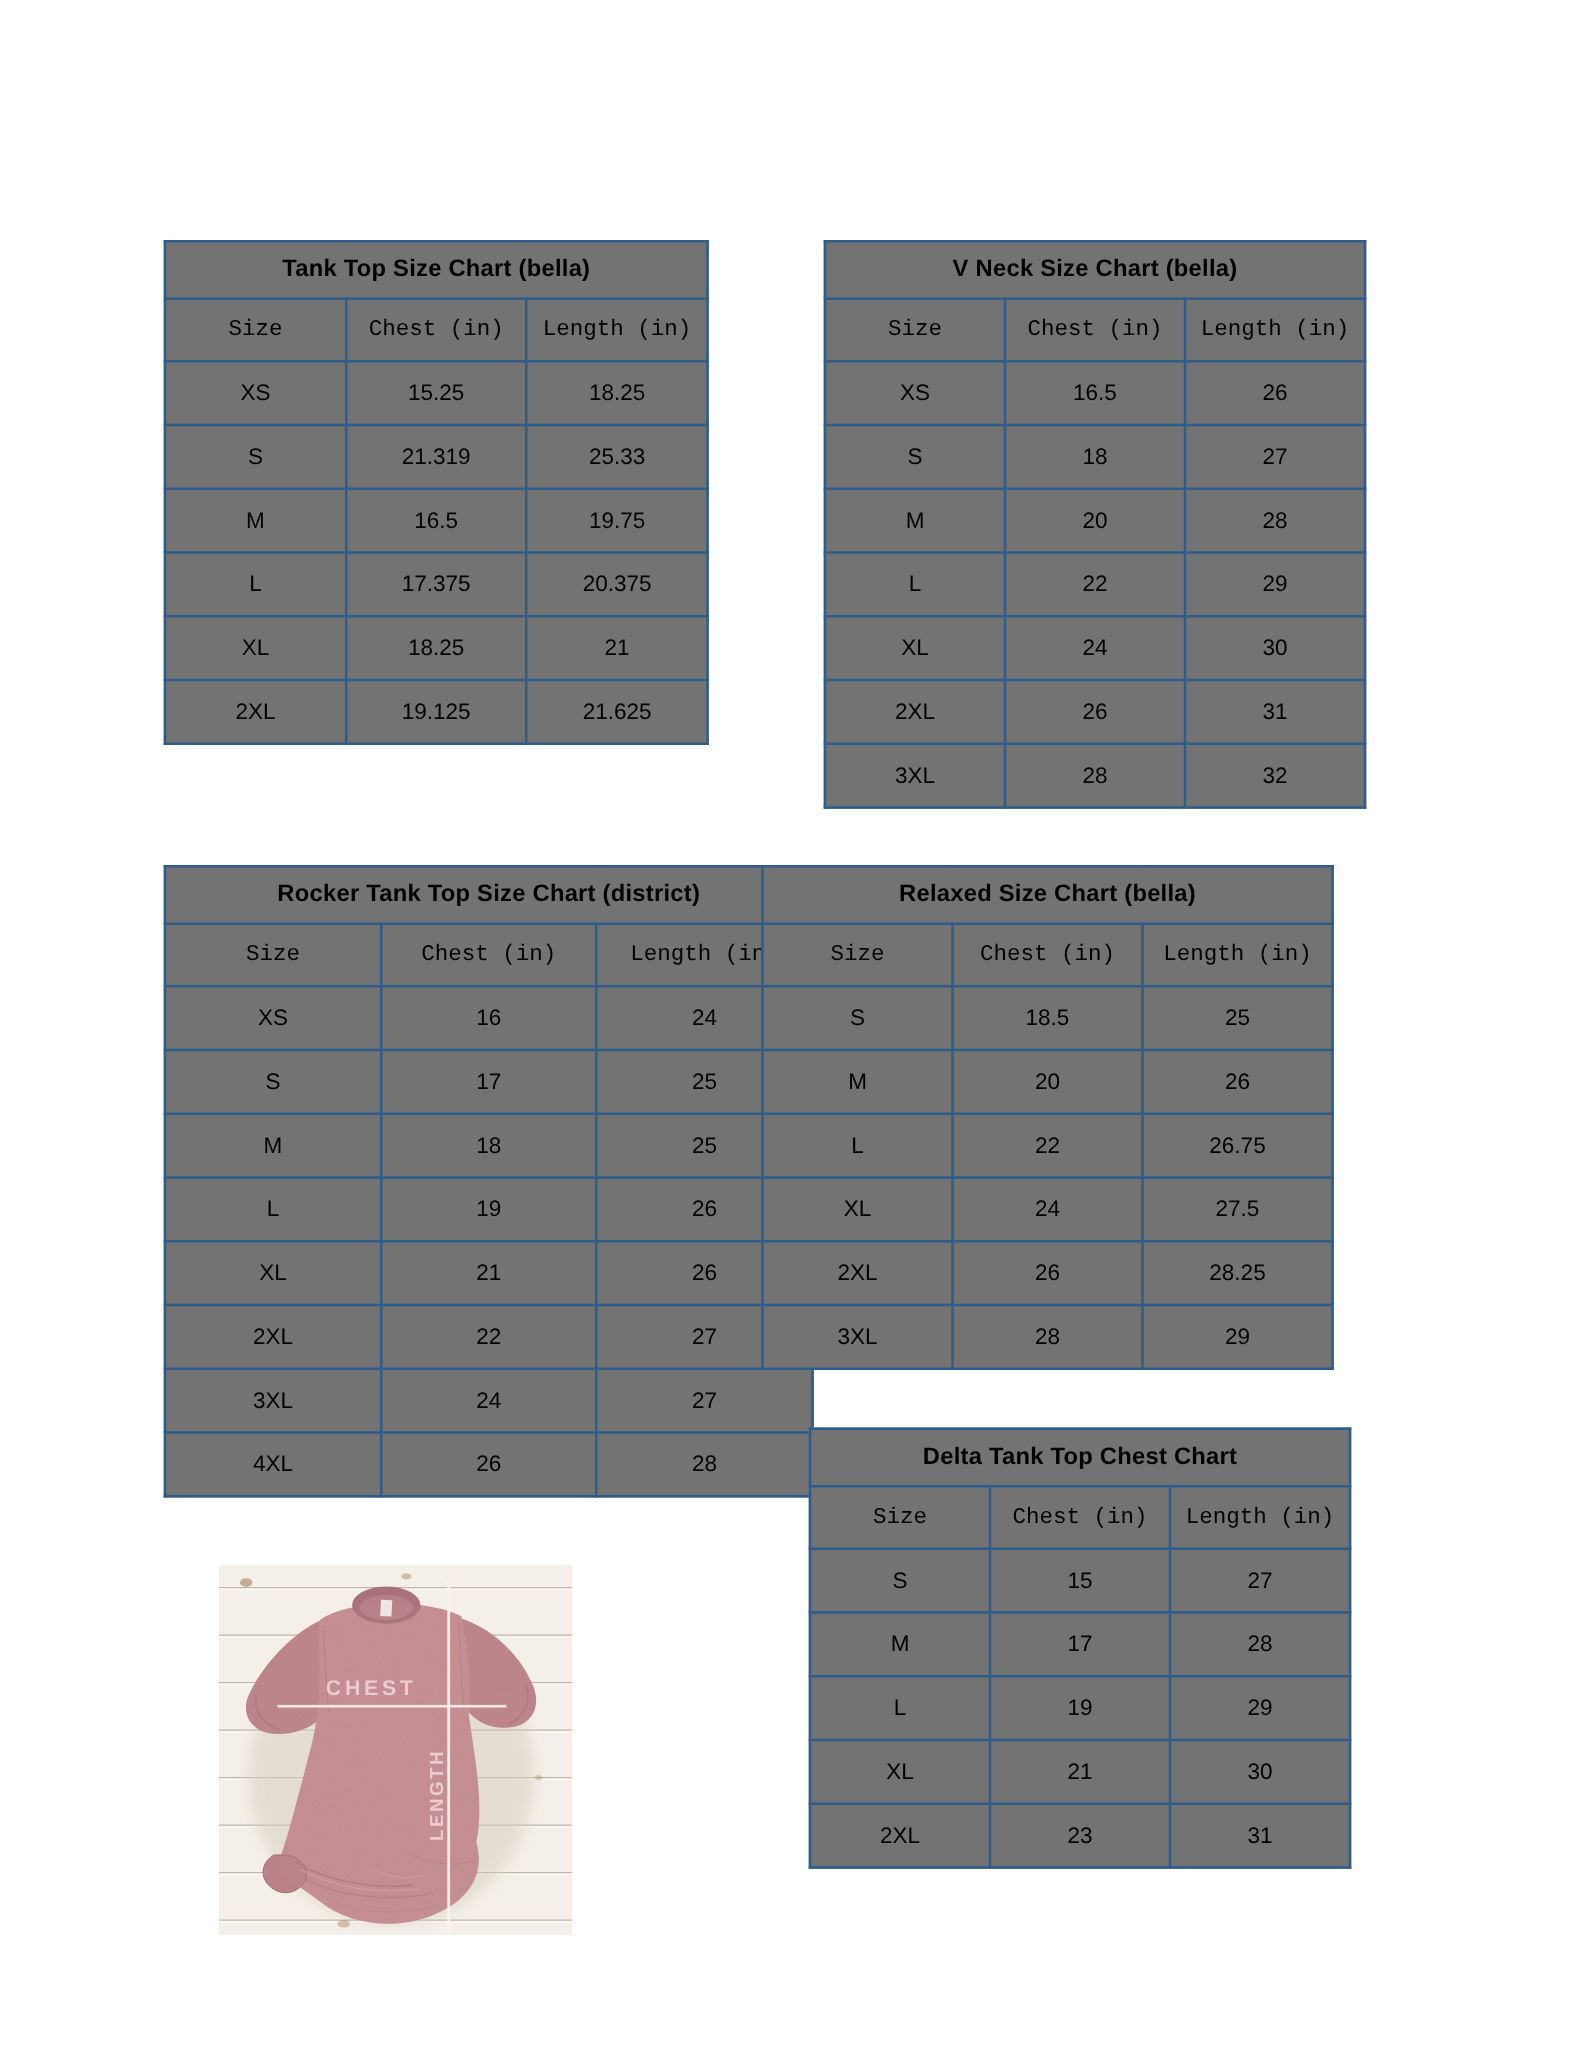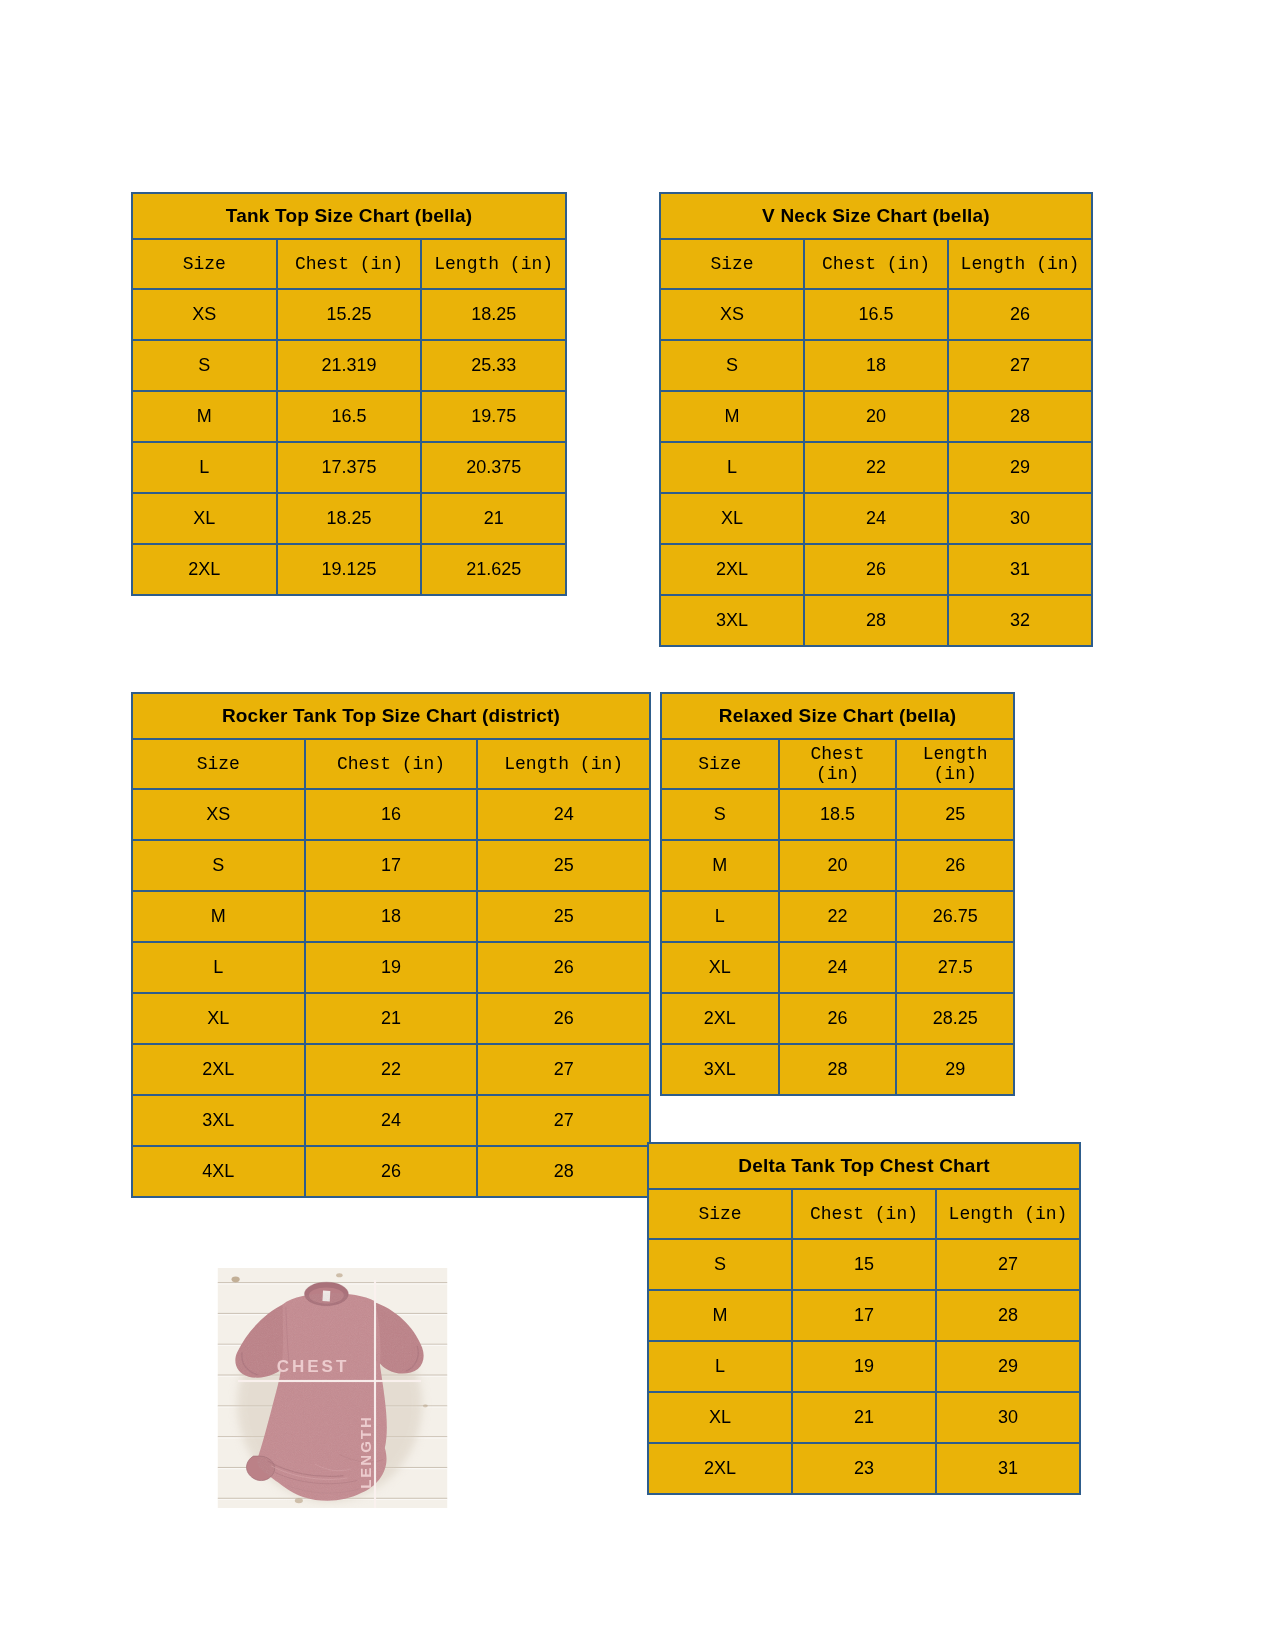--- a/index.html
+++ b/index.html
@@ -7,21 +7,21 @@
     position:relative;
     width:1275px;height:1650px;
     background:#ffffff;
     font-family:"Liberation Sans", sans-serif;
     color:#000;
     overflow:hidden;
   }
   table.size-table{
     position:absolute;
     border-collapse:collapse;
-    background:#eab308;
+    background:#737373;
     table-layout:fixed;
   }
   table.size-table, table.size-table td{
     border:2px solid #2e5d8c;
   }
   table.size-table td{
     text-align:center;
     vertical-align:middle;
     padding:0 4px;
     font-size:18px;
@@ -36,29 +36,29 @@
   }
   table.size-table tr.header-row td{
     font-size:18px;
     height:48px;
     font-family:Liberation Mono, monospace;
   }
   
   #table-0{left:131px;top:192px;width:436px;}
   #table-1{left:647px;top:192px;width:434px;margin-left:12px;}
   #table-2{left:131px;top:692px;width:520px;}
-  #table-3{left:660px;top:692px;width:355px;}
+  #table-3{left:609px;top:692px;width:458px;}
   #table-4{left:647px;top:1142px;width:434px;}
 
   
   .shirt-photo{
     position:absolute;
     left:175px;top:1252px;
-    width:283px;height:240px;
-    margin:16px;
+    width:283px;height:296px;
+    margin:0;
     overflow:hidden;
   }
   .shirt-photo svg{display:block;width:100%;height:100%;}
   .measure-line{
     position:absolute;
     background:rgba(250,240,238,.95);
     box-shadow:0 0 1px rgba(255,255,255,.6);
   }
   .chest-line{left:47px;top:112px;width:183px;height:2px;}
   .length-line{left:183px;top:12px;width:2px;height:284px;}

